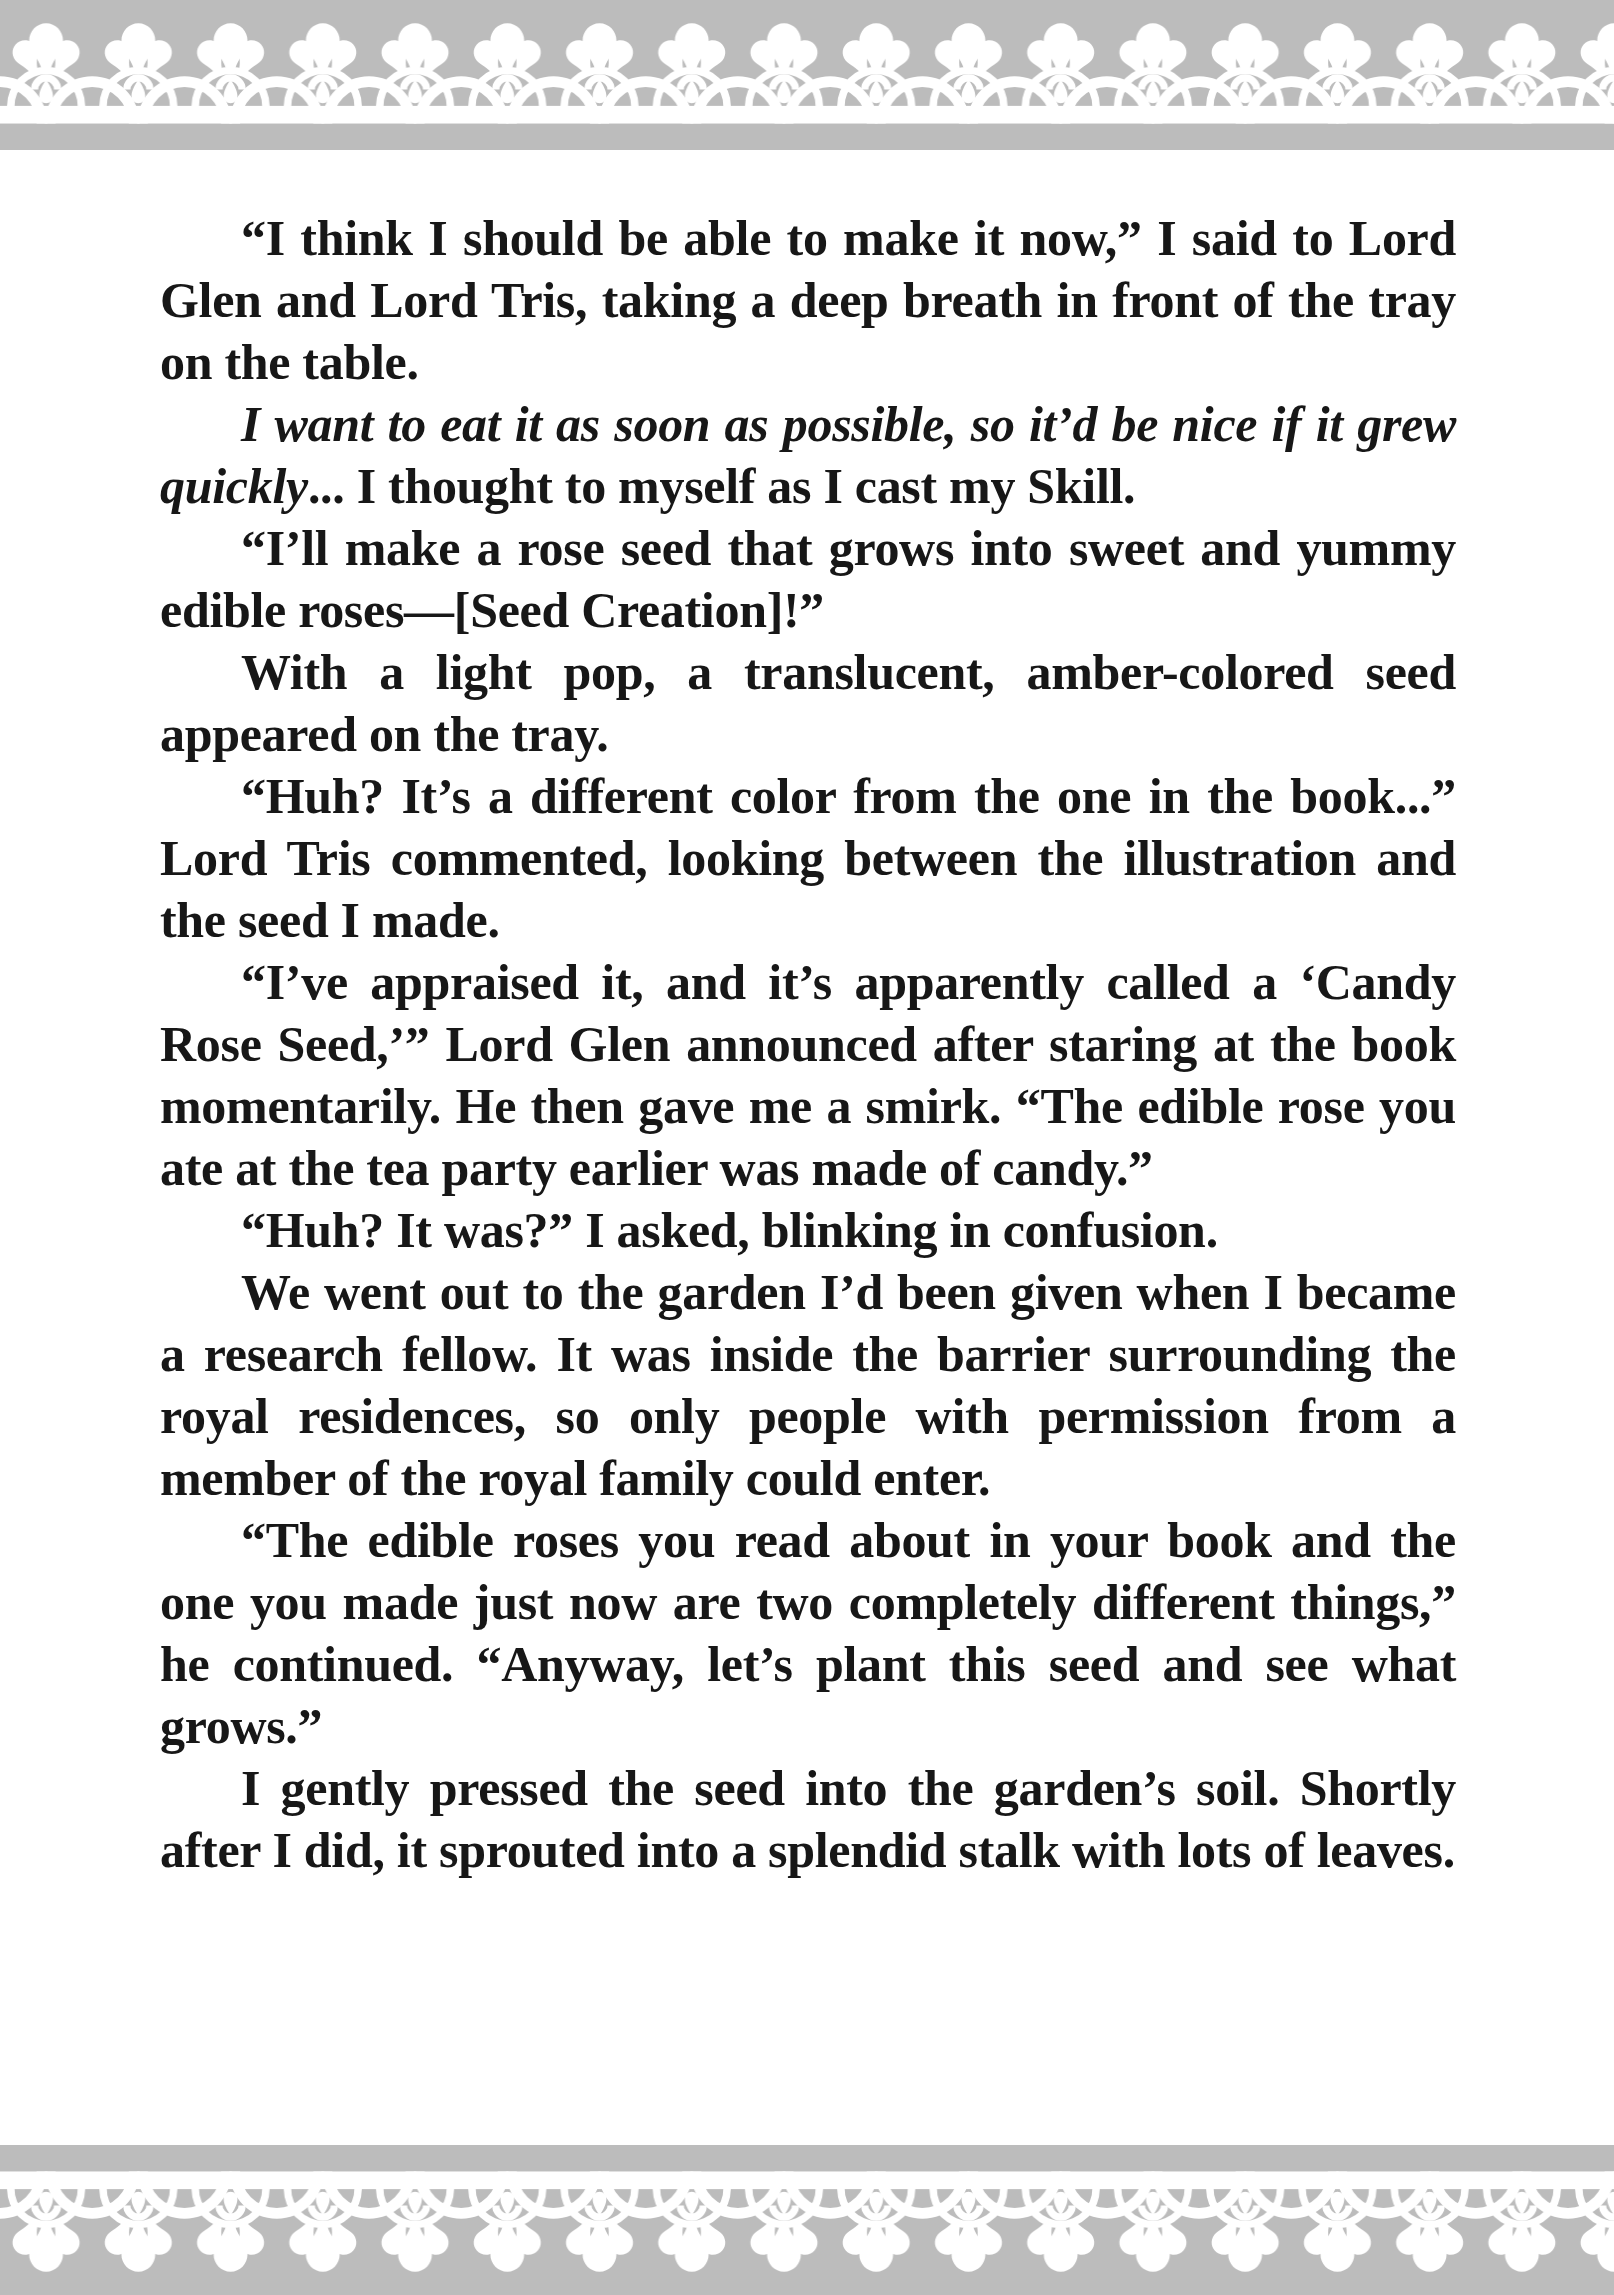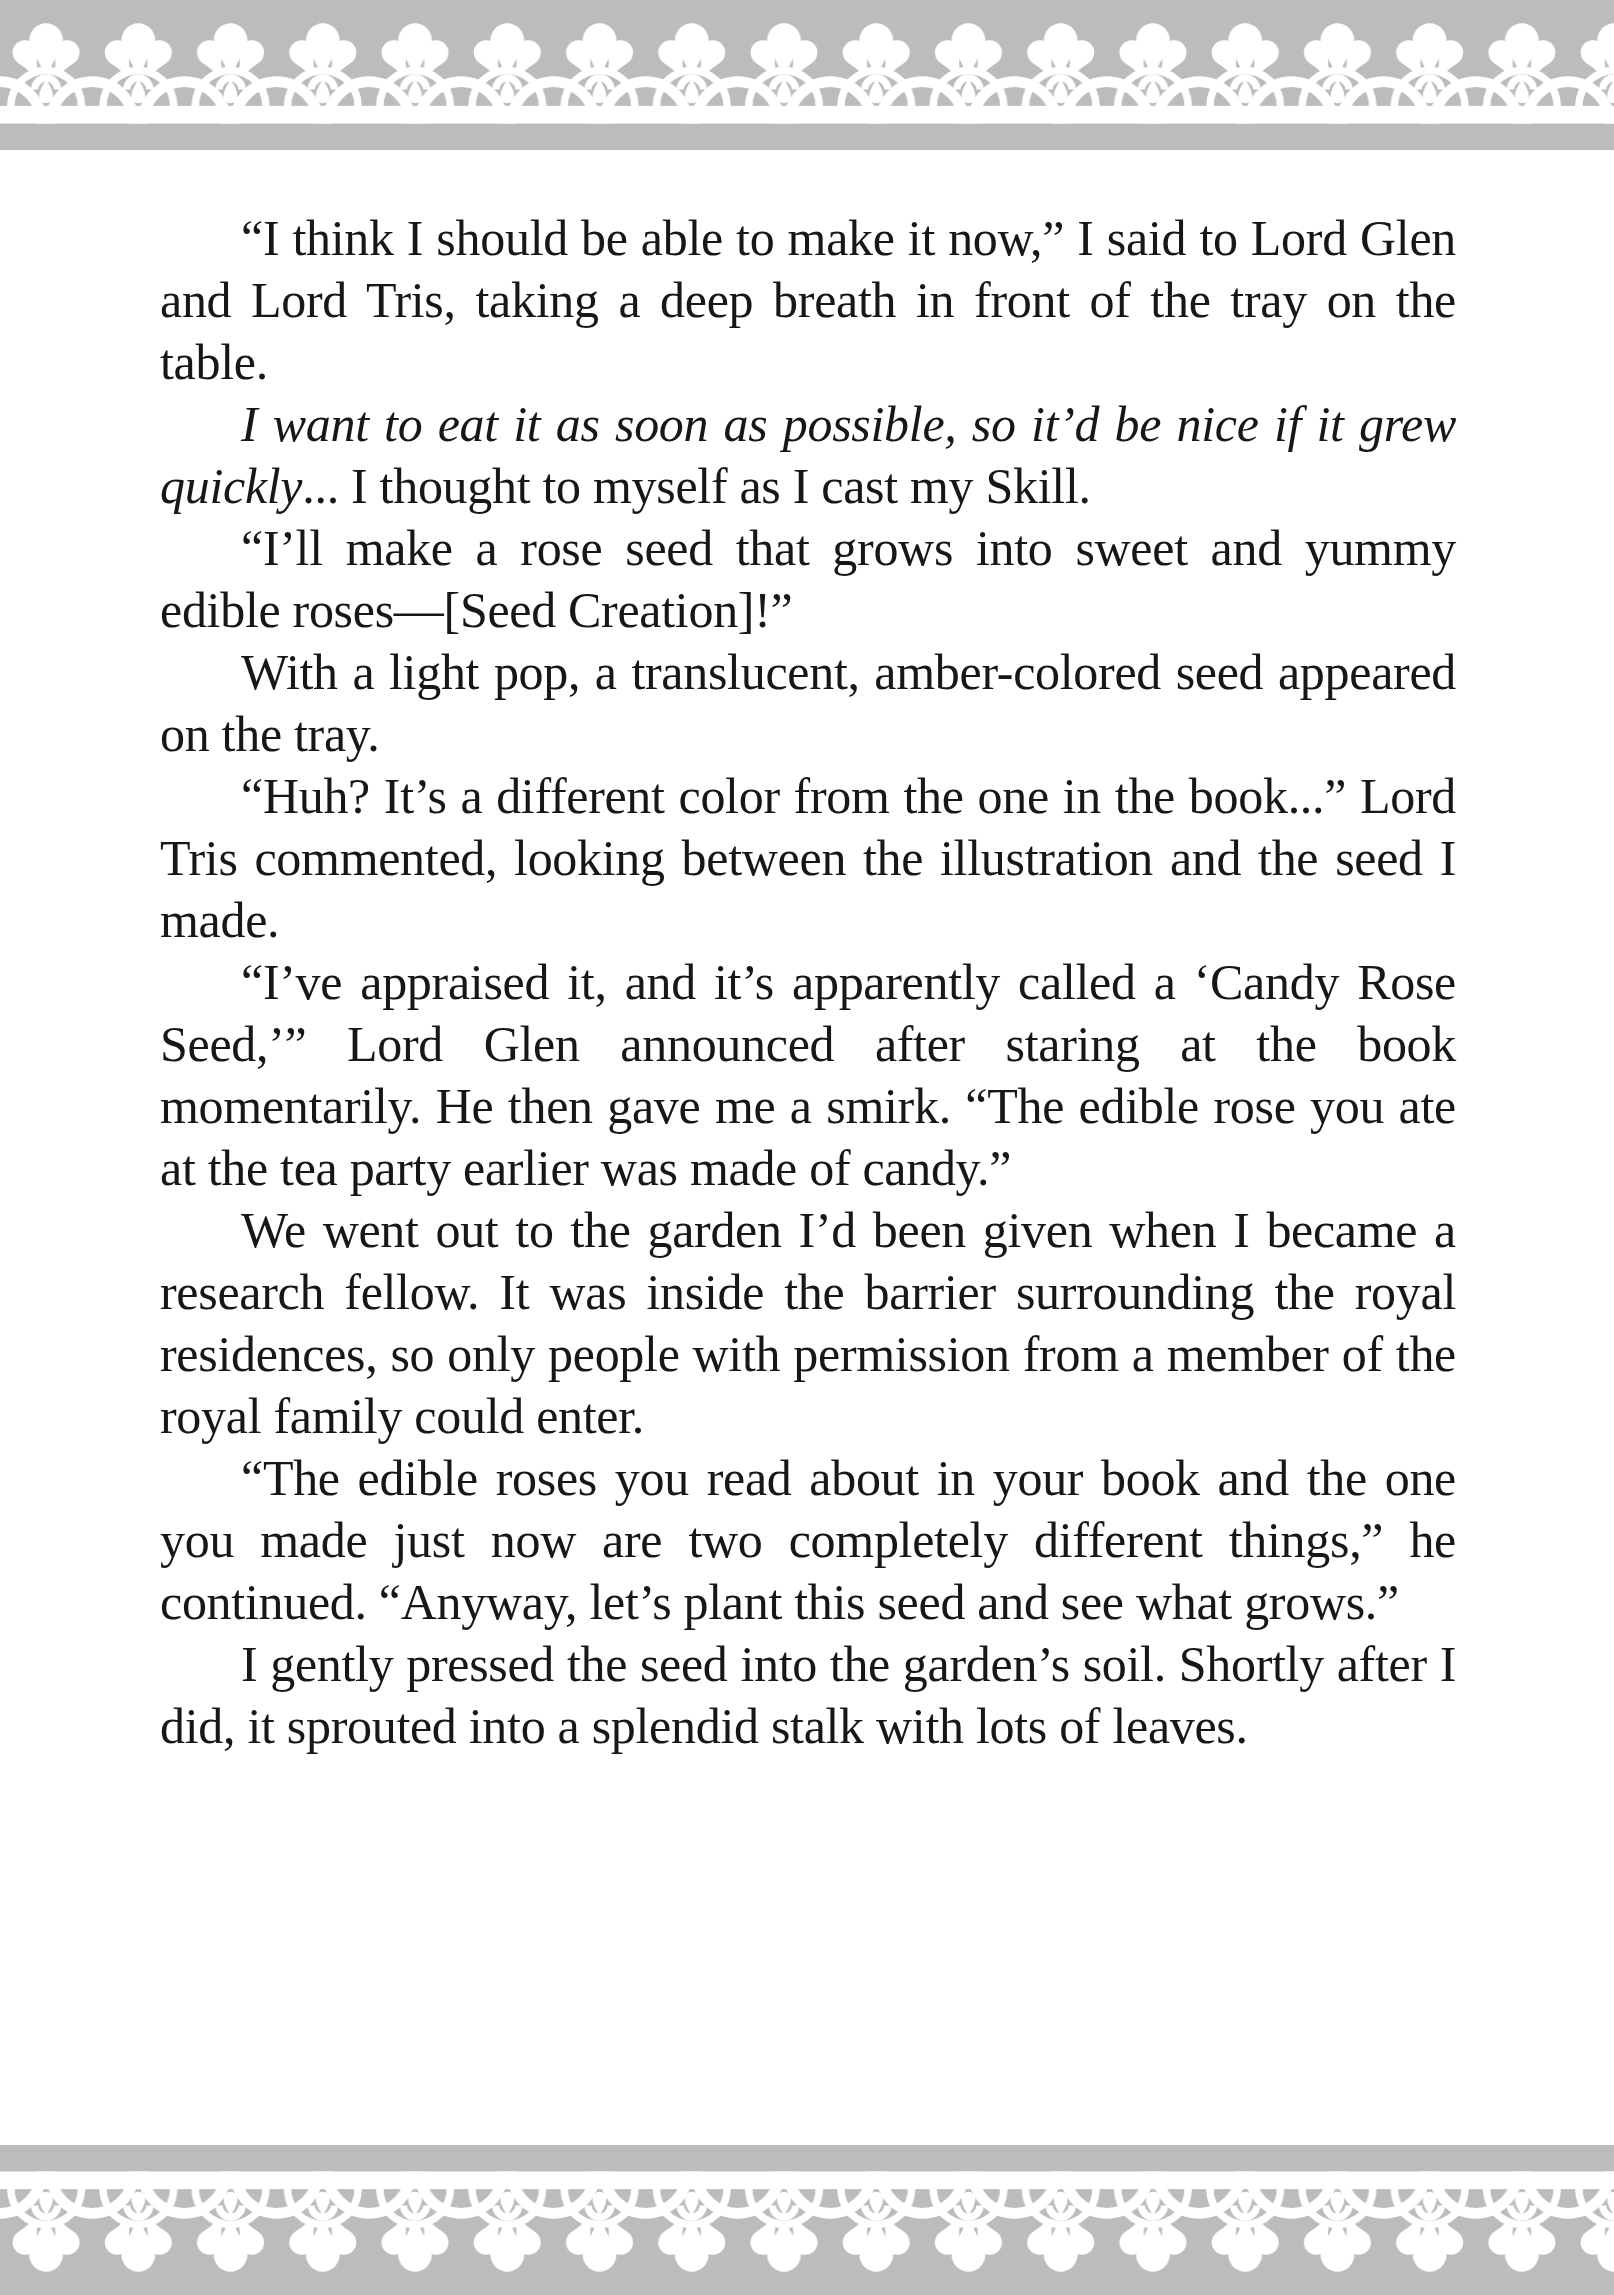--- a/index.html
+++ b/index.html
@@ -27,20 +27,21 @@
   .lace-band.top{top:0;}
   .lace-band.bottom{top:2145px;transform:scaleY(-1);}
   .lace-band svg{display:block;width:1614px;height:150px;color:var(--lace-color);}
   .text-area{
     position:absolute;
     top:150px;
     left:0;
     right:0;
     bottom:150px;
     padding:57px 158px 0 160px;
+    font-weight:bold;
   }
   .text-area p{
     font-size:50px;
     line-height:62px;
     text-align:justify;
     text-indent:81px;
     color:var(--text-color);
     letter-spacing:-0.3px;
   }
   .text-area p span.it{font-style:italic;}
@@ -78,20 +79,21 @@
 </div>
 
 <div class="text-area">
   <div>
       <p><span>“I think I should be able to make it now,” I said to Lord Glen and Lord Tris, taking a deep breath in front of the tray on the table.</span></p>
       <p><span class="it">I want to eat it as soon as possible, so it’d be nice if it grew quickly</span><span>... I thought to myself as I cast my Skill.</span></p>
       <p><span>“I’ll make a rose seed that grows into sweet and yummy edible roses—[Seed Creation]!”</span></p>
       <p><span>With a light pop, a translucent, amber-colored seed appeared on the tray.</span></p>
       <p><span>“Huh? It’s a different color from the one in the book...” Lord Tris commented, looking between the illustration and the seed I made.</span></p>
       <p><span>“I’ve appraised it, and it’s apparently called a ‘Candy Rose Seed,’” Lord Glen announced after staring at the book momentarily. He then gave me a smirk. “The edible rose you ate at the tea party earlier was made of candy.”</span></p>
+      <p><span>“Huh? It was?” I asked, blinking in confusion.</span></p>
       <p><span>We went out to the garden I’d been given when I became a research fellow. It was inside the barrier surrounding the royal residences, so only people with permission from a member of the royal family could enter.</span></p>
       <p><span>“The edible roses you read about in your book and the one you made just now are two completely different things,” he continued. “Anyway, let’s plant this seed and see what grows.”</span></p>
       <p><span>I gently pressed the seed into the garden’s soil. Shortly after I did, it sprouted into a splendid stalk with lots of leaves.</span></p>
     </div>
 </div>
 
 <div class="lace-band bottom">
   <svg viewBox="0 0 2560 238" preserveAspectRatio="none" xmlns="http://www.w3.org/2000/svg">
     <rect x="0" y="0" width="2560" height="238" fill="url(#laceTile)"></rect>
   </svg>

